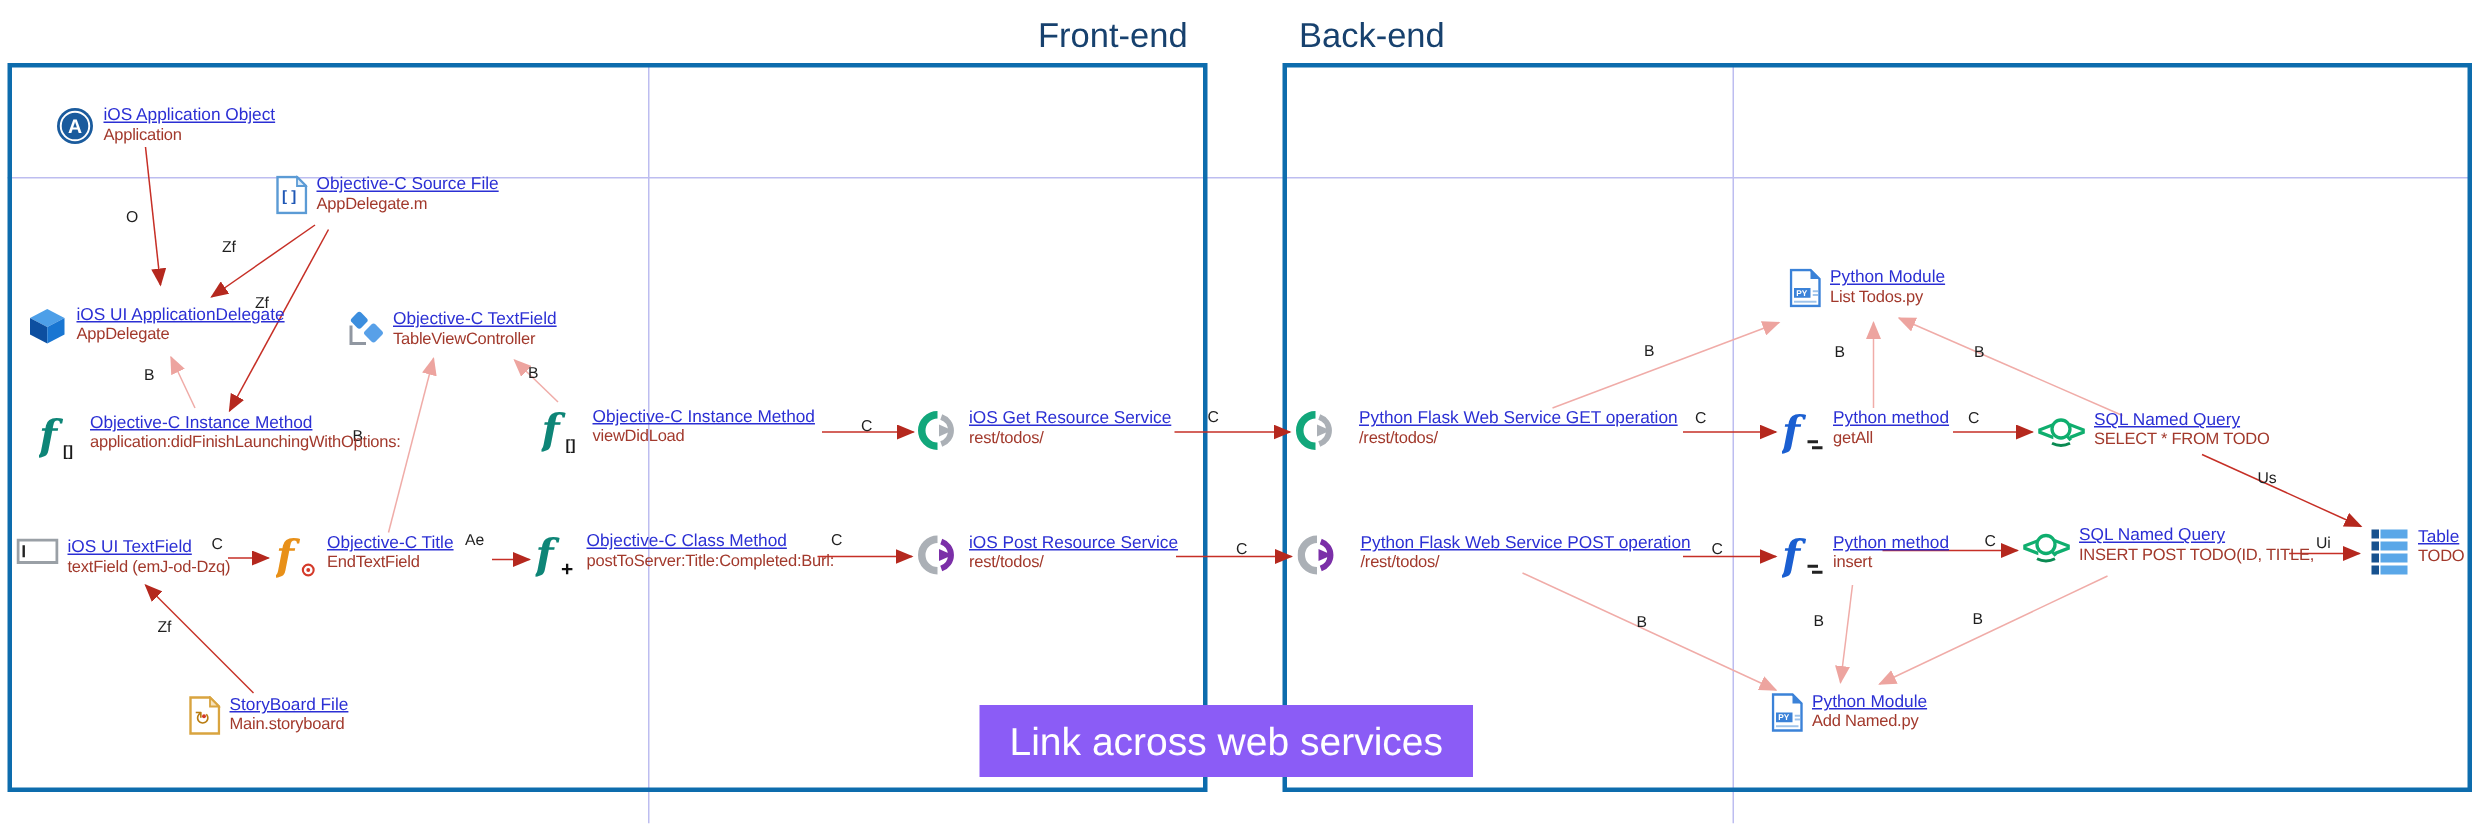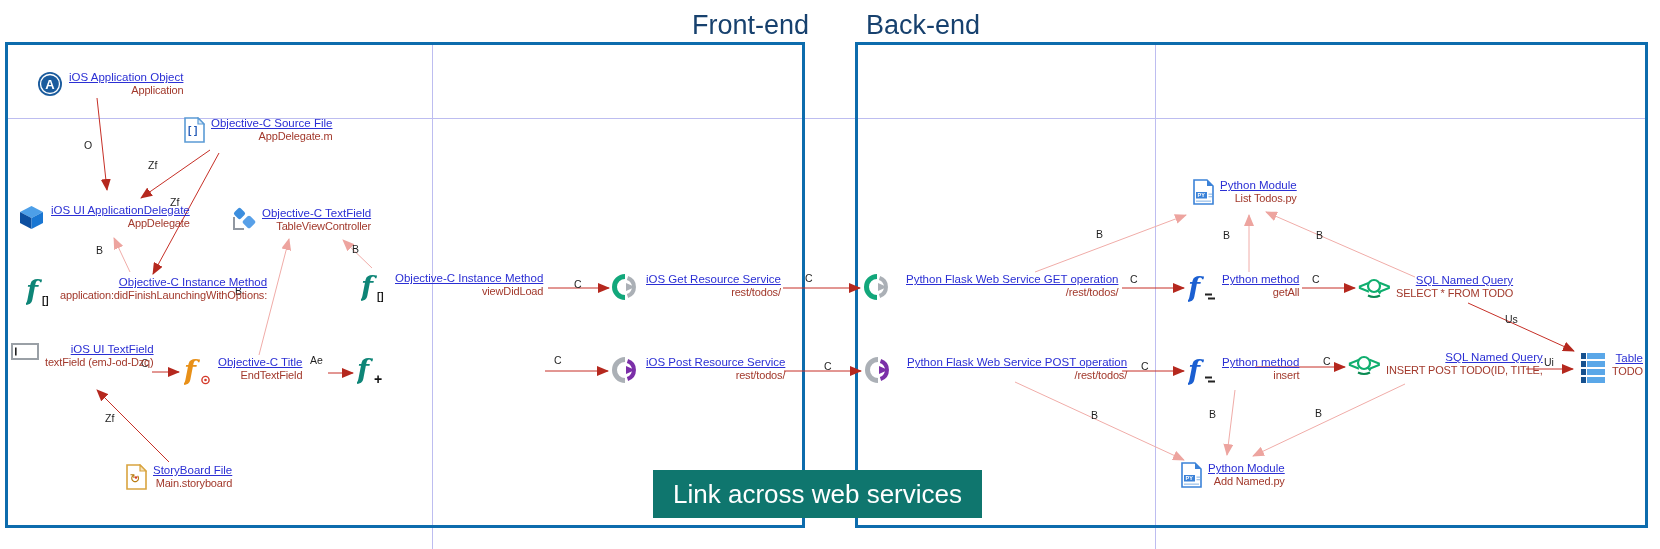--- a/index.html
+++ b/index.html
@@ -1,29 +1,29 @@
 <!DOCTYPE html>
 <html><head>
 <meta charset="utf-8">
 <style>
   html,body{margin:0;padding:0;}
   body{width:1660px;height:549px;position:relative;background:#fff;
        font-family:"Liberation Sans",sans-serif;overflow:hidden;}
-  .hdr{position:absolute;color:#17416e;font-size:27px;white-space:nowrap;}
+  .hdr{position:absolute;color:#17416e;font-size:23px;white-space:nowrap;}
   .box{position:absolute;border:3px solid #0d6cad;box-sizing:border-box;background:transparent;}
   .lav{position:absolute;background:#bdbdf0;}
   .edges{position:absolute;left:0;top:0;z-index:2;pointer-events:none;}
   .node{position:absolute;display:flex;align-items:flex-start;z-index:3;}
   .node .ic{flex:0 0 auto;line-height:0;}
-  .node .txt{display:flex;flex-direction:column;margin-left:6px;text-align:right;}
+  .node .txt{display:flex;flex-direction:column;margin-left:6px;}
   .t{font-size:11.5px;line-height:13px;color:#2b2fd4;text-decoration:underline;
      white-space:nowrap;cursor:pointer;}
   .s{font-size:11px;line-height:12px;color:#a2392c;white-space:nowrap;letter-spacing:-0.15px;}
   .el{position:absolute;font-size:10.5px;color:#1f1f1f;z-index:2;white-space:nowrap;}
-  .banner{position:absolute;left:653px;top:470px;width:329px;height:48px;background:#0f766e;
+  .banner{position:absolute;left:653px;top:470px;width:329px;height:48px;background:#8b5cf6;
           color:#fff;font-size:26px;display:flex;align-items:center;justify-content:center;
           z-index:5;white-space:nowrap;}
   svg text{font-family:"Liberation Sans",sans-serif;}
   .fglyph{font-family:"DejaVu Serif",serif;font-style:italic;font-weight:bold;}
 </style>
 </head>
 <body>
 
 <div class="hdr" style="left:692px;top:10px">Front-end</div>
 <div class="hdr" style="left:866px;top:10px">Back-end</div>
@@ -163,21 +163,21 @@
         <text x="0" y="24" class="fglyph" font-size="28" fill="#0e8577">f</text>
         <text x="16" y="28" font-size="10" font-weight="bold" fill="#1a1a1a">[]</text>
       </svg>
   </span>
   <span class="txt">
       <a class="t">Objective-C Instance Method</a>
       <span class="s">application:didFinishLaunchingWithOptions:</span>
     </span>
 </div>
 
-<div class="node" style="left:11px;top:343px">
+<div class="node" style="left:11px;top:359px">
   <span class="ic">
     <svg width="28" height="18">
         <rect x="1" y="1" width="26" height="15" fill="#fff" stroke="#9aa0a6" stroke-width="2"></rect>
         <rect x="4" y="4.5" width="1.6" height="8" fill="#222"></rect>
       </svg>
   </span>
   <span class="txt">
       <a class="t">iOS UI TextField</a>
       <span class="s">textField (emJ-od-Dzq)</span>
     </span>
@@ -197,20 +197,24 @@
     </span>
 </div>
 
 <div class="node" style="left:357px;top:355px">
   <span class="ic">
     <svg width="28" height="30">
         <text x="0" y="24" class="fglyph" font-size="28" fill="#0e8577">f</text>
         <text x="17" y="29" font-size="14" font-weight="bold" fill="#111">+</text>
       </svg>
   </span>
+  <span class="txt">
+      <a class="t">Objective-C Class Method</a>
+      <span class="s">postToServer:Title:Completed:Burl:</span>
+    </span>
 </div>
 
 <div class="node" style="left:126px;top:464px">
   <span class="ic">
     <svg width="21" height="26">
         <path d="M1 1 h13 l6 6 v18 h-19 z" fill="#fff" stroke="#d9a43f" stroke-width="1.6"></path>
         <path d="M14 1 l6 6 h-6 z" fill="#f6e3bd" stroke="#d9a43f" stroke-width="1.2"></path>
         <text x="3.5" y="19" font-size="13" fill="#b97c10">↻</text>
         <circle cx="10" cy="13.5" r="1.3" fill="#d43a2a"></circle>
       </svg>

